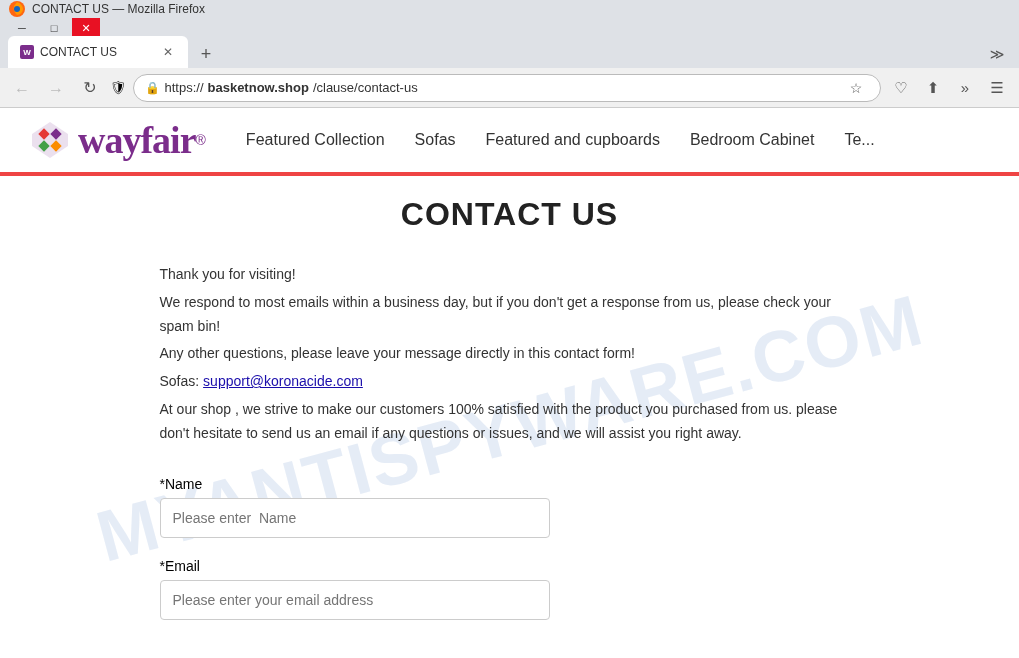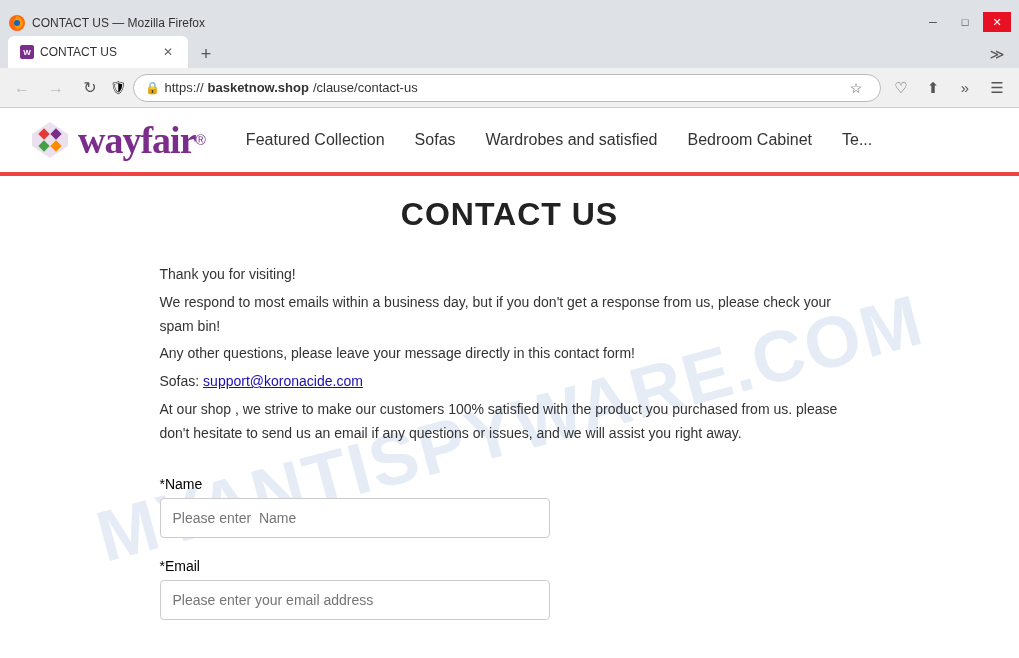--- a/index.html
+++ b/index.html
@@ -4,22 +4,22 @@
   <style>
     * { margin: 0; padding: 0; box-sizing: border-box; }
     body { font-family: Arial, sans-serif; background: #fff; width: 1019px; overflow-x: hidden; }
 
     
     .browser-chrome {
       background: #dee1e6;
       width: 100%;
     }
     .title-bar {
-      display: flex; align-items: flex-end; justify-content: space-between;
-      padding: 0 8px; height: 32px; background: #dee1e6;
+      display: flex; align-items: flex-start; justify-content: space-between;
+      padding: 0 8px; height: 32px; background: #dee1e6; flex-direction: column;
     }
     .title-bar-left { display: flex; align-items: center; gap: 6px; }
     .firefox-icon { width: 18px; height: 18px; }
     .title-text { font-size: 12px; color: #333; }
     .window-controls { display: flex; gap: 4px; }
     .win-btn {
       width: 28px; height: 20px; border: none; cursor: pointer;
       display: flex; align-items: center; justify-content: center;
       font-size: 11px; background: transparent; color: #333;
     }
@@ -206,21 +206,21 @@
         <rect x="22" y="10" width="8" height="8" fill="#7B2D8B" transform="rotate(45 26 14)"></rect>
         <rect x="10" y="22" width="8" height="8" fill="#43A047" transform="rotate(45 14 26)"></rect>
         <rect x="22" y="22" width="8" height="8" fill="#FB8C00" transform="rotate(45 26 26)"></rect>
       </svg>
       <span class="logo-text">wayfair</span>
         <span class="logo-reg">®</span>
     </div>
     <nav class="main-nav">
       <a class="nav-link">Featured Collection</a>
       <a class="nav-link">Sofas</a>
-      <a class="nav-link">Wardrobes and satisfied</a>
+      <a class="nav-link">Featured and cupboards</a>
       <a class="nav-link">Bedroom Cabinet</a>
       <a class="nav-link">Te...</a>
     </nav>
   </div>
 
   <div class="page-content">
     <div class="watermark">MYANTISPYWARE.COM</div>
 
     <h1 class="page-title">CONTACT US</h1>
 

